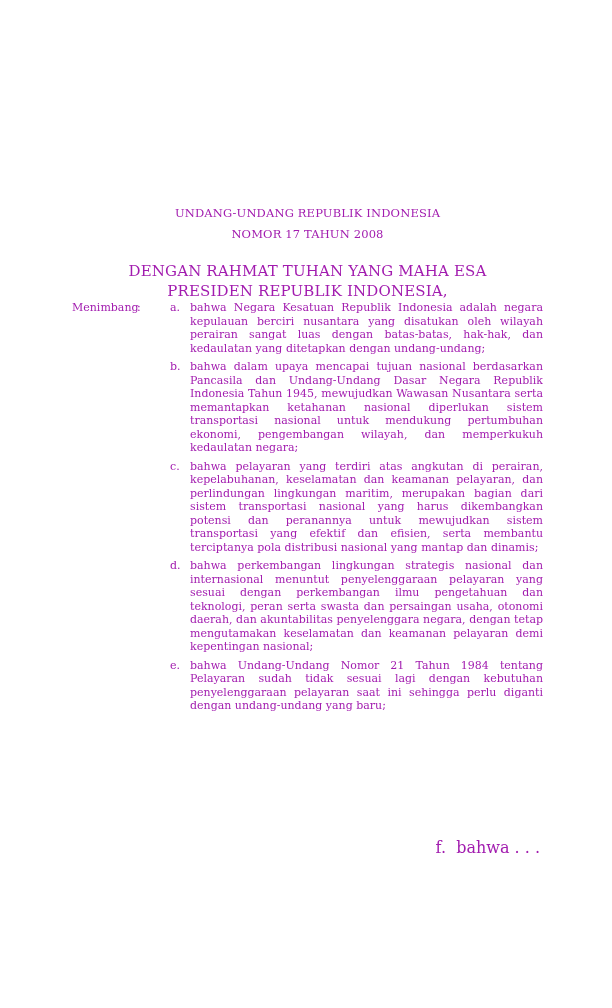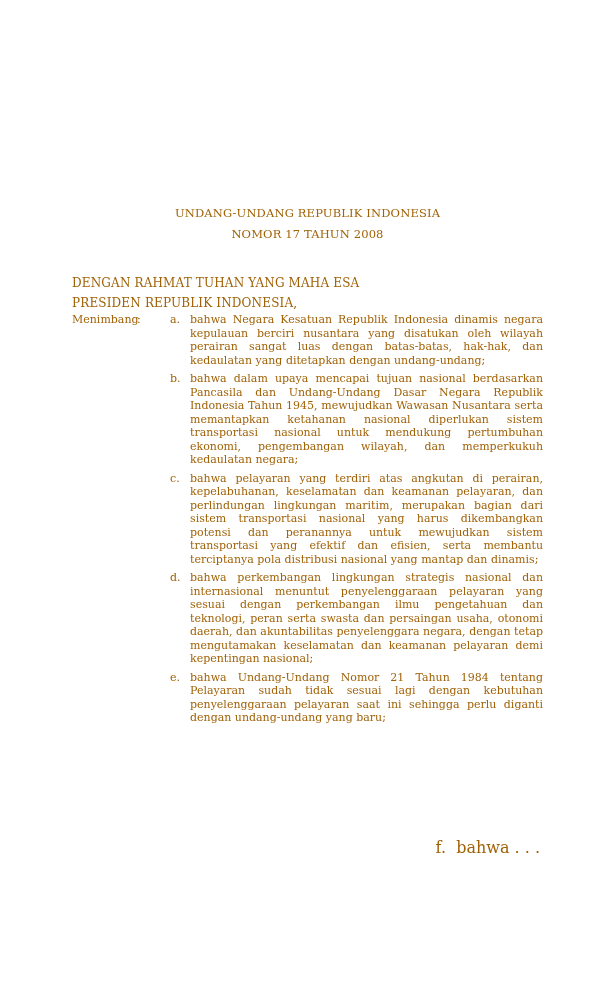--- a/index.html
+++ b/index.html
@@ -5,36 +5,36 @@
   html, body {
     margin: 0;
     padding: 0;
     background: #ffffff;
   }
   .page {
     position: relative;
     width: 612px;
     height: 1008px;
     background: #ffffff;
-    color: #a16207;
+    color: #a21caf;
     font-family: "DejaVu Serif", "Liberation Serif", serif;
     box-sizing: border-box;
     padding: 203px 69px 8px 72px;
     overflow: hidden;
   }
   .doc-heading {
     text-align: center;
     font-size: 11.5px;
     line-height: 21px;
     letter-spacing: 0.15px;
   }
   .preamble {
-    margin-top: 28px;
-    text-align: left;
-    font-size: 12px;
+    margin-top: 16px;
+    text-align: center;
+    font-size: 15px;
     line-height: 20px;
     letter-spacing: 0.15px;
   }
   .menimbang {
     margin-top: 0;
     display: grid;
     grid-template-columns: 65px 33px 1fr;
     font-size: 11px;
     line-height: 13.5px;
   }
@@ -78,21 +78,21 @@
   </section>
 
   <section class="menimbang">
     <div class="term">Menimbang</div>
     <div class="sep">:</div>
 
     <div class="items">
 
       <div class="item">
         <div class="item-label">a.</div>
-        <div class="item-text">bahwa Negara Kesatuan Republik Indonesia dinamis negara kepulauan berciri nusantara yang disatukan oleh wilayah perairan sangat luas dengan batas-batas, hak-hak, dan kedaulatan yang ditetapkan dengan undang-undang;</div>
+        <div class="item-text">bahwa Negara Kesatuan Republik Indonesia adalah negara kepulauan berciri nusantara yang disatukan oleh wilayah perairan sangat luas dengan batas-batas, hak-hak, dan kedaulatan yang ditetapkan dengan undang-undang;</div>
       </div>
 
       <div class="item">
         <div class="item-label">b.</div>
         <div class="item-text">bahwa dalam upaya mencapai tujuan nasional berdasarkan Pancasila dan Undang-Undang Dasar Negara Republik Indonesia Tahun 1945, mewujudkan Wawasan Nusantara serta memantapkan ketahanan nasional diperlukan sistem transportasi nasional untuk mendukung pertumbuhan ekonomi, pengembangan wilayah, dan memperkukuh kedaulatan negara;</div>
       </div>
 
       <div class="item">
         <div class="item-label">c.</div>
         <div class="item-text">bahwa pelayaran yang terdiri atas angkutan di perairan, kepelabuhanan, keselamatan dan keamanan pelayaran, dan perlindungan lingkungan maritim, merupakan bagian dari sistem transportasi nasional yang harus dikembangkan potensi dan peranannya untuk mewujudkan sistem transportasi yang efektif dan efisien, serta membantu terciptanya pola distribusi nasional yang mantap dan dinamis;</div>

